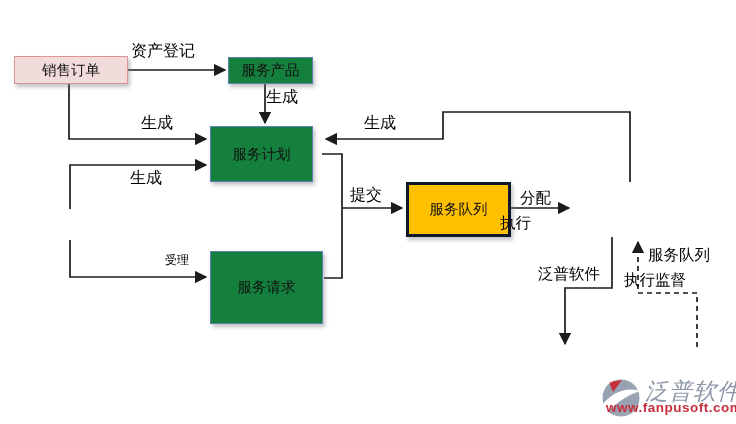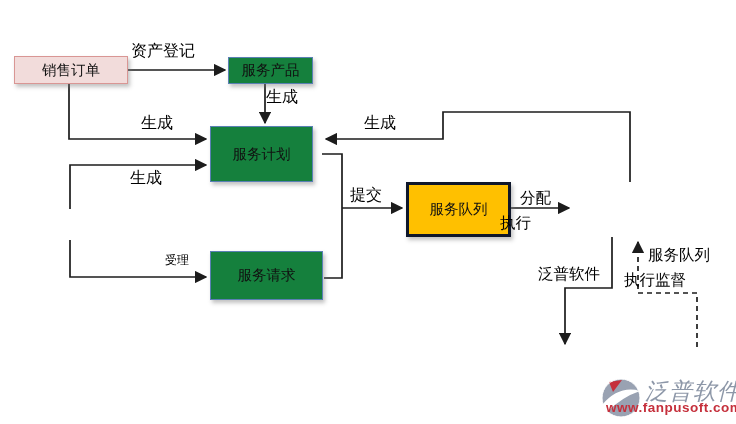--- a/index.html
+++ b/index.html
@@ -69,21 +69,21 @@
     </g>
   </svg>
 
   <div class="node pink" style="left:14px; top:56px; width:114px; height:28px;">销售订单</div>
 
 
   <div class="node blue" style="left:228px; top:57px; width:85px; height:27px;">服务产品</div>
 
   <div class="node blue" style="left:210px; top:126px; width:103px; height:56px;">服务计划</div>
 
-  <div class="node blue" style="left:210px; top:251px; width:113px; height:49px;">服务请求</div>
+  <div class="node blue" style="left:210px; top:251px; width:113px; height:73px;">服务请求</div>
 
   <div class="node orange" style="left:406px; top:182px; width:105px; height:55px;">服务队列</div>
 
 
 
   <div class="elabel" style="left:131px; top:42px; font-size:16px;">资产登记</div>
 
   <div class="elabel" style="left:266px; top:88px; font-size:16px;">生成</div>
 
   <div class="elabel" style="left:141px; top:114px; font-size:16px;">生成</div>

